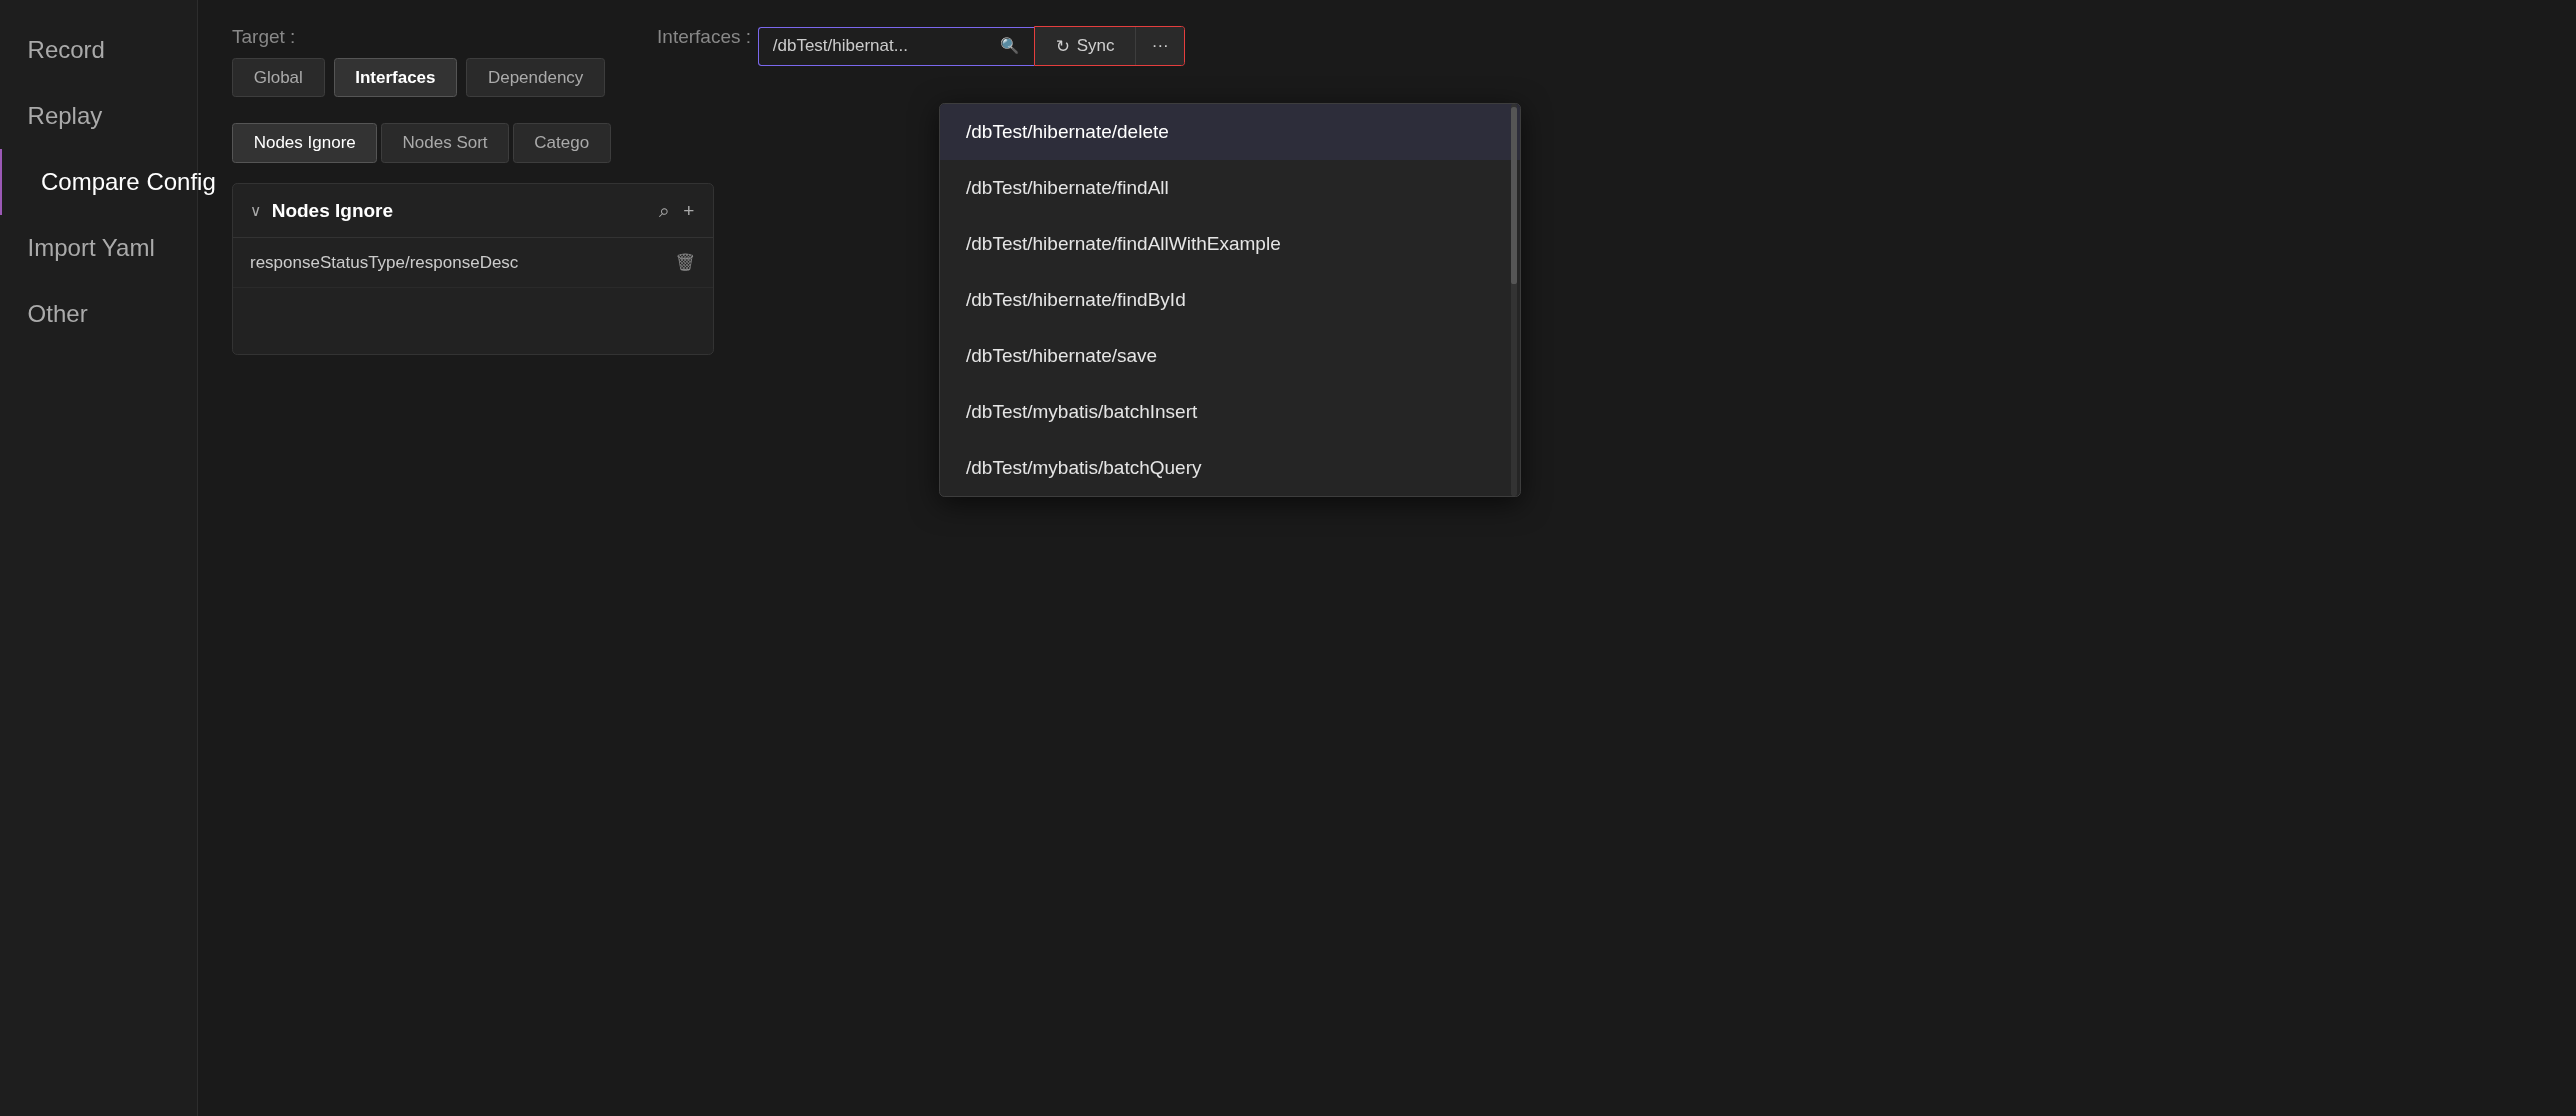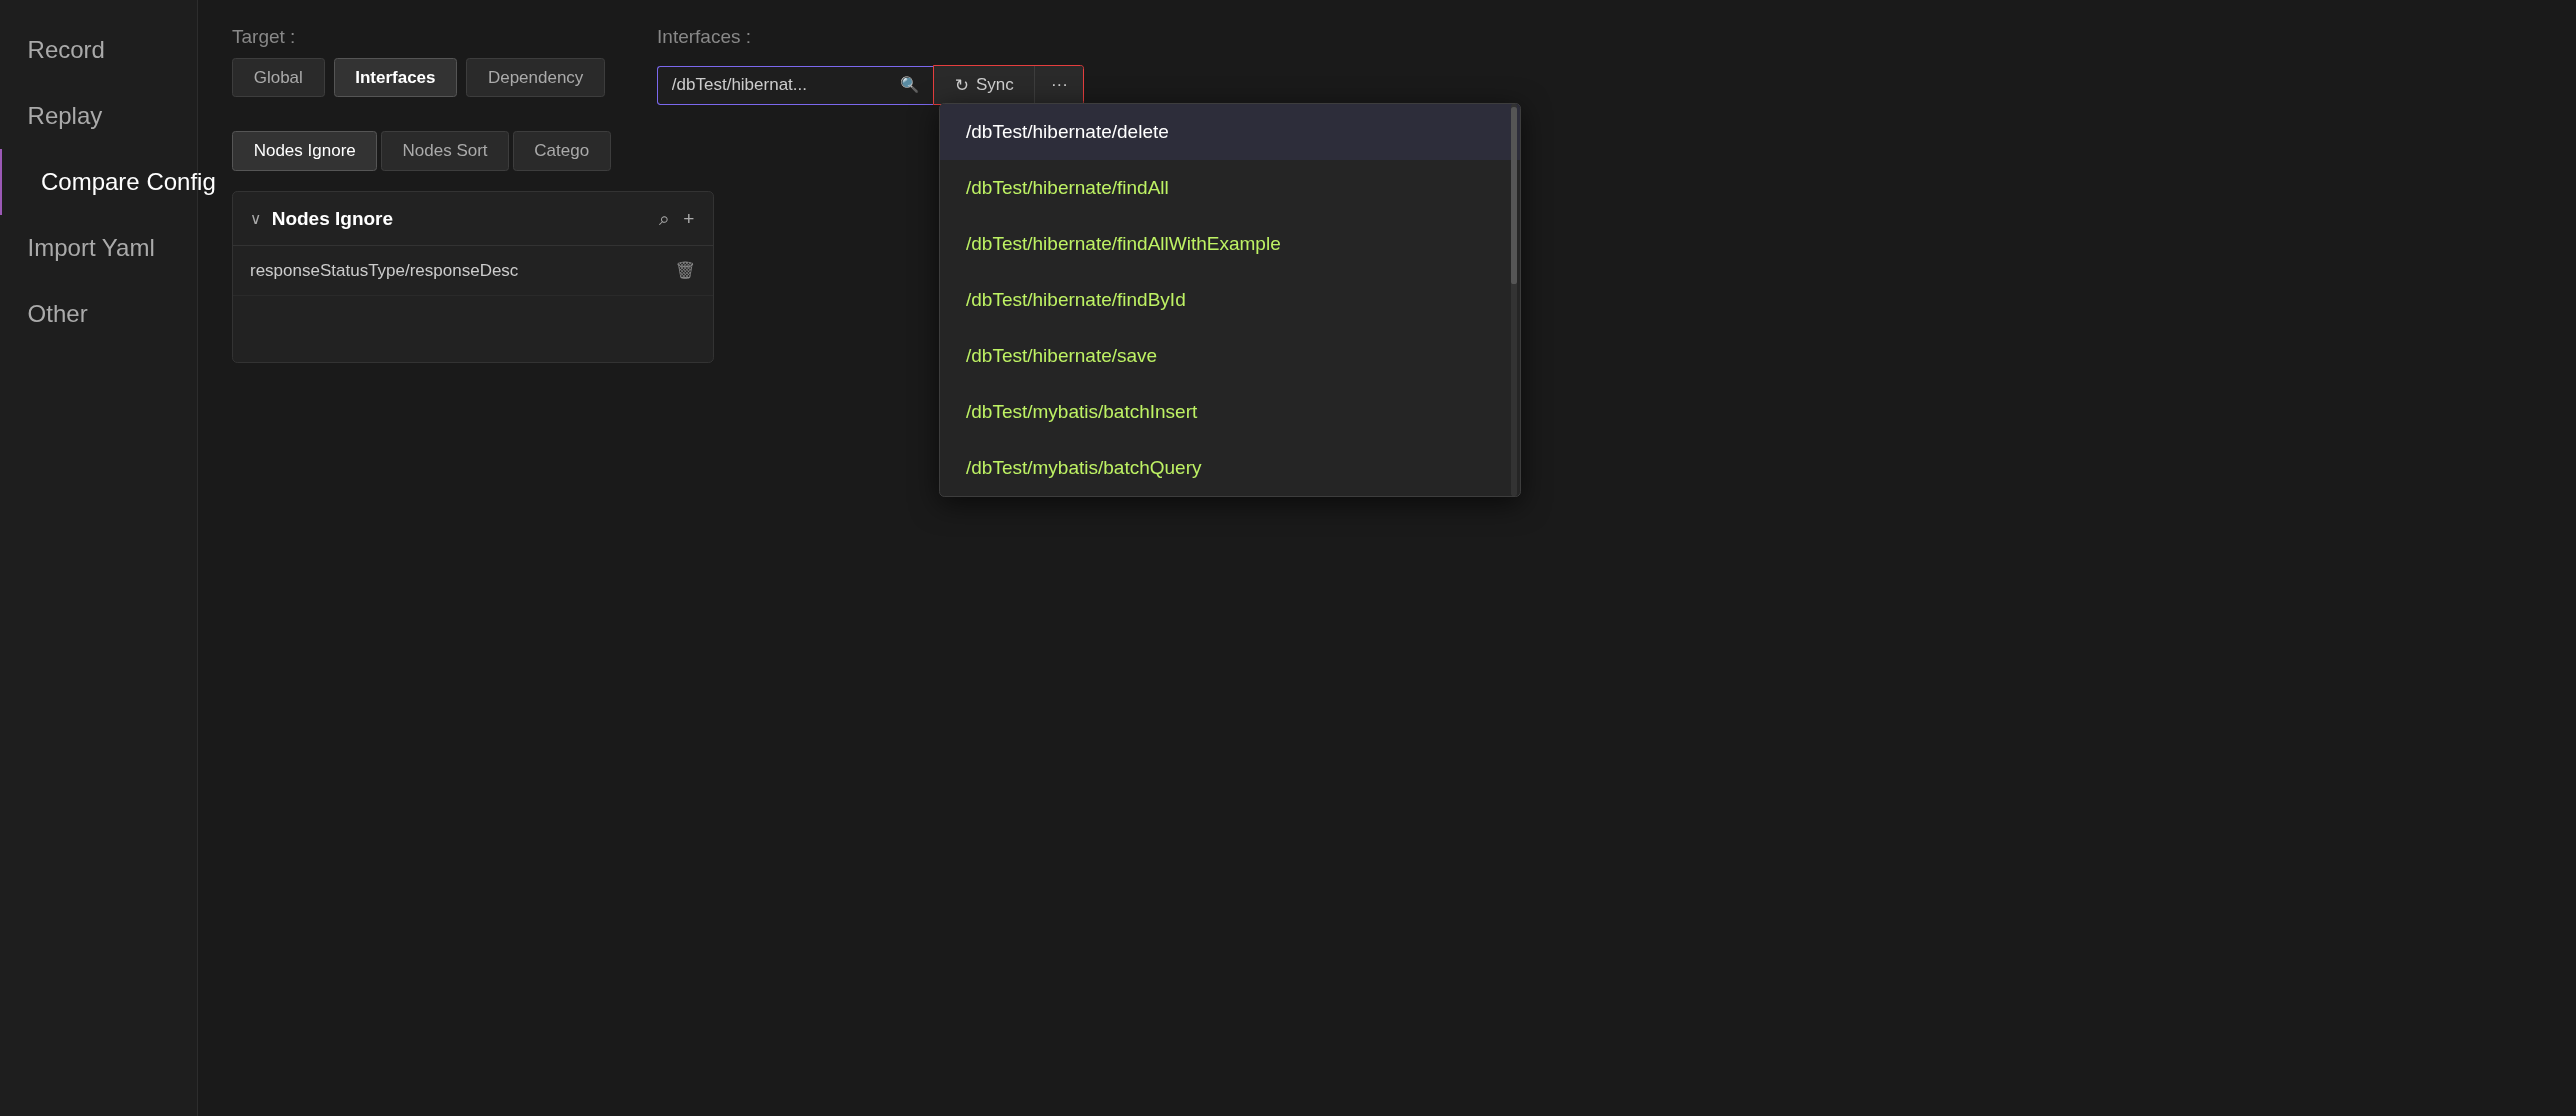--- a/index.html
+++ b/index.html
@@ -76,21 +76,21 @@
     .tab-btn.active {
       background: #333;
       color: #fff;
       font-weight: 600;
       border-color: #555;
     }
 
     
     .interfaces-section {
       display: flex;
-      flex-direction: column;
+      flex-direction: row;
       gap: 6.9px;
     }
 
     .interfaces-input-row {
       display: flex;
       align-items: center;
       gap: 0;
     }
 
     .interfaces-input {
@@ -246,21 +246,21 @@
       border-radius: 5.2px;
       width: 582px;
       z-index: 100;
       box-shadow: 0 6.9px 27.6px rgba(0,0,0,0.6);
       overflow: hidden;
     }
 
     .dropdown-item {
       padding: 17px 26px;
       font-size: 19px;
-      color: #bef264;
+      color: #e5e5e5;
       cursor: pointer;
       white-space: nowrap;
     }
 
     .dropdown-item:first-child {
       background: #2d2d3a;
       color: #fff;
       font-weight: 500;
     }
 

